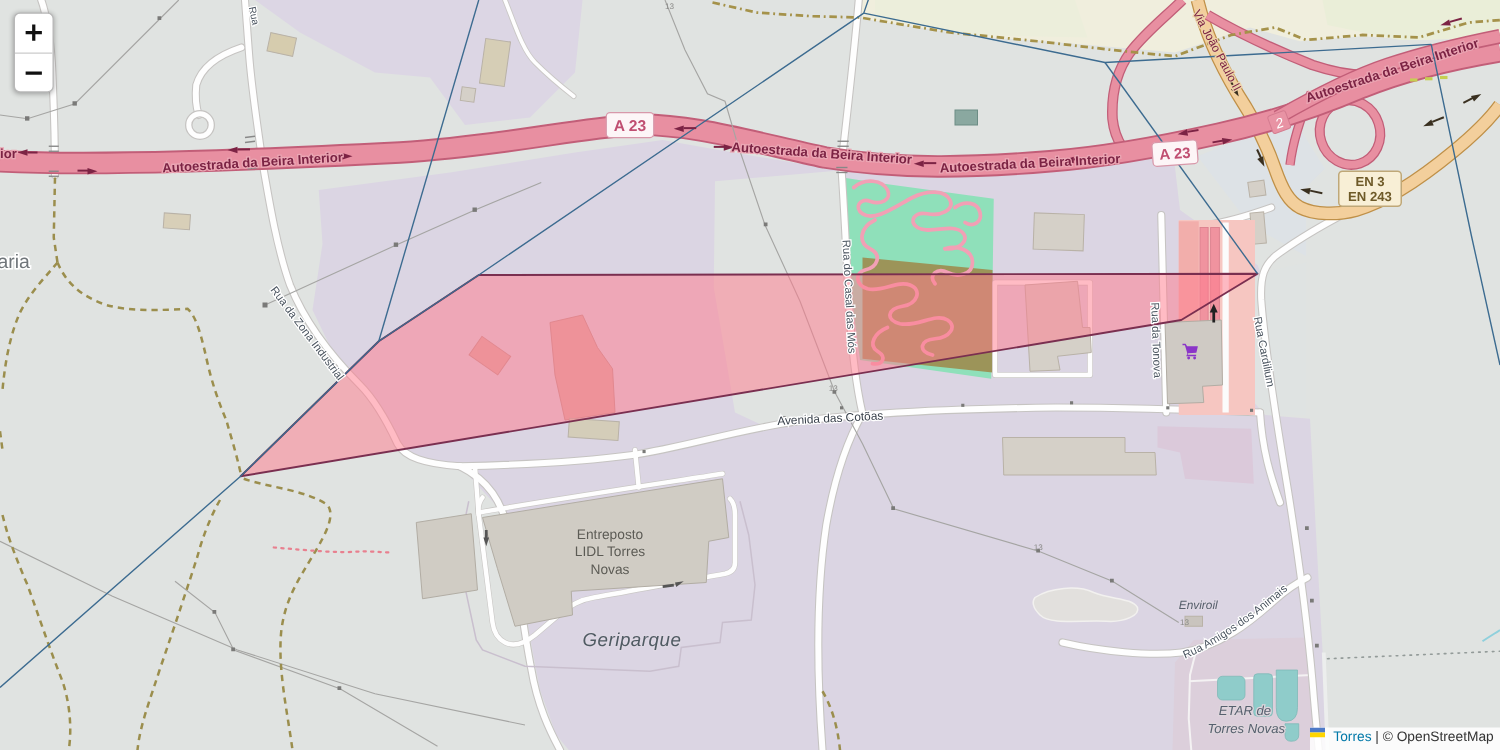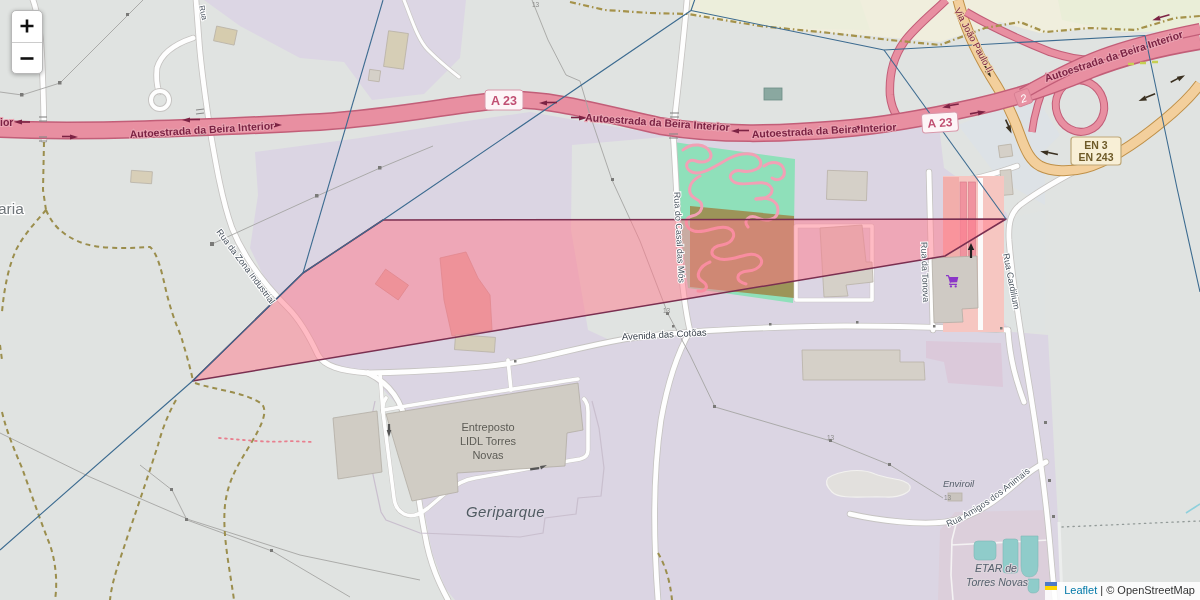--- a/index.html
+++ b/index.html
@@ -429,14 +429,14 @@
       <div>
         <svg width="30" height="30">
           <path d="M 8.5,15.5 H 21.5" stroke="#111" stroke-width="2.6"></path>
         </svg>
       </div>
     </div>
 
 <div class="attr"><span class="flag"><svg width="12" height="8">
           <rect width="12" height="4" y="0" fill="#4e7ac7"></rect>
           <rect width="12" height="4" y="4" fill="#ffd500"></rect>
-        </svg></span><a>Leaflet</a> | © OpenStreetMap</div>
+        </svg></span><a>Torres</a> | © OpenStreetMap</div>
 </div>
 
 </body></html>

